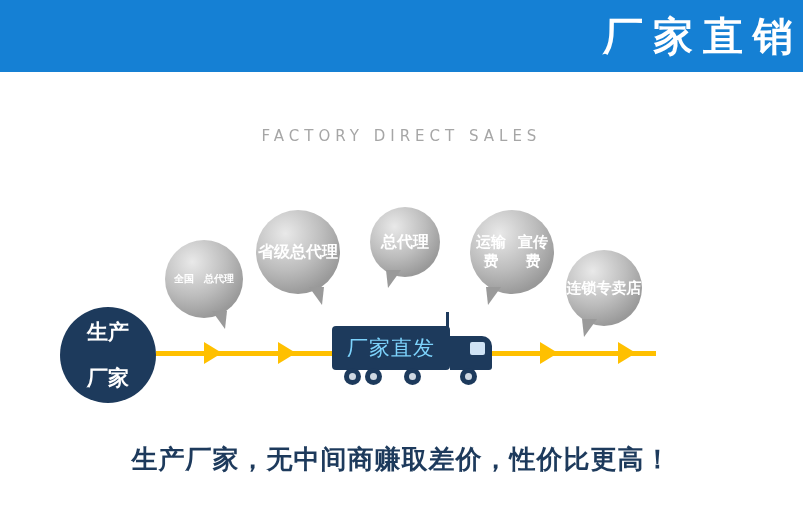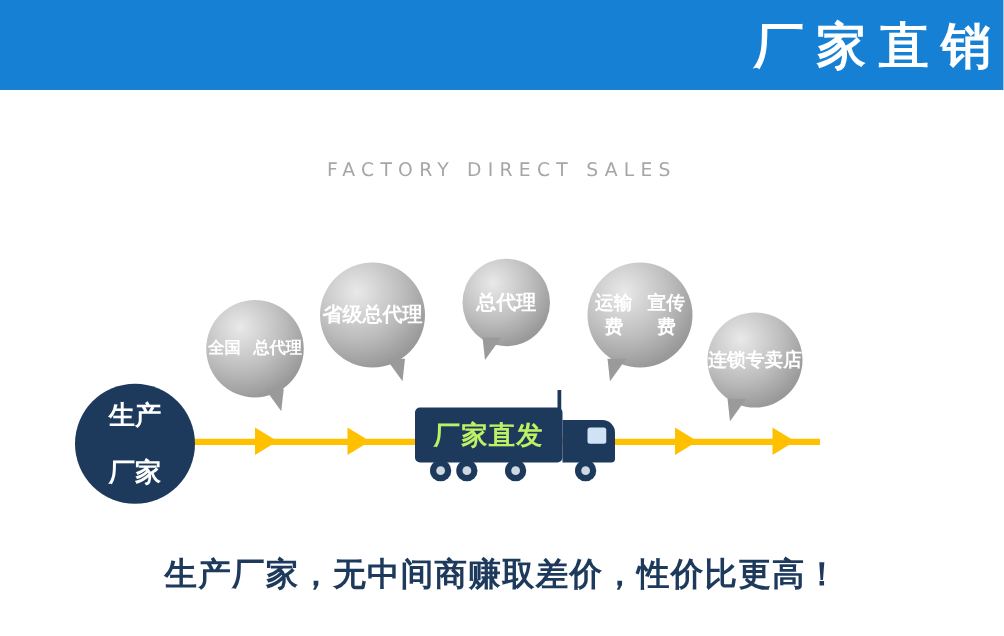--- a/index.html
+++ b/index.html
@@ -49,37 +49,37 @@
   }
   .ah0{left:204px;} .ah1{left:278px;} .ah2{left:540px;} .ah3{left:618px;}
   
   .bubble{
     position:absolute;border-radius:50%;
     background:radial-gradient(circle at 35% 28%, #e9e9e9 0%, #bdbdbd 45%, var(--bubble_gray,#9a9a9a) 75%, #8a8a8a 100%);
     color:#ffffff;font-weight:bold;text-align:center;
     display:flex;flex-direction:row;align-items:center;justify-content:center;
     line-height:1.25;
   }
-  .b0{left:165px;top:90px;width:78px;height:78px;font-size:13px;gap:10px;}
+  .b0{left:165px;top:90px;width:78px;height:78px;font-size:10px;gap:10px;}
   .b1{left:256px;top:60px;width:84px;height:84px;font-size:16px;}
   .b2{left:370px;top:57px;width:70px;height:70px;font-size:16px;}
   .b3{left:470px;top:60px;width:84px;height:84px;font-size:15px;}
   .b4{left:566px;top:100px;width:76px;height:76px;font-size:15px;}
   .tail{position:absolute;width:0;height:0;}
   .tail-r{border-left:13px solid transparent;border-right:2px solid transparent;
           border-top:18px solid var(--bubble_gray,#9a9a9a);bottom:-11px;right:16px;}
   .tail-l{border-left:2px solid transparent;border-right:13px solid transparent;
           border-top:18px solid var(--bubble_gray,#9a9a9a);bottom:-11px;left:16px;}
   
   .truck{position:absolute;left:332px;top:162px;width:172px;height:80px;}
   .truck-body{
     position:absolute;left:0;top:14px;width:118px;height:44px;
     background:var(--navy,#1d3a5c);border-radius:4px;
     display:flex;align-items:center;justify-content:center;
-    color:#bef264;font-size:21px;font-weight:bold;letter-spacing:1px;
+    color:#7dd3fc;font-size:21px;font-weight:normal;letter-spacing:1px;
   }
   .truck-cab{
     position:absolute;left:118px;top:24px;width:42px;height:34px;
     background:var(--navy,#1d3a5c);
     border-top-right-radius:10px;border-bottom-right-radius:3px;
   }
   .truck-window{
     position:absolute;right:7px;top:6px;width:15px;height:13px;
     background:#cfe3f5;border-radius:2px;
   }

